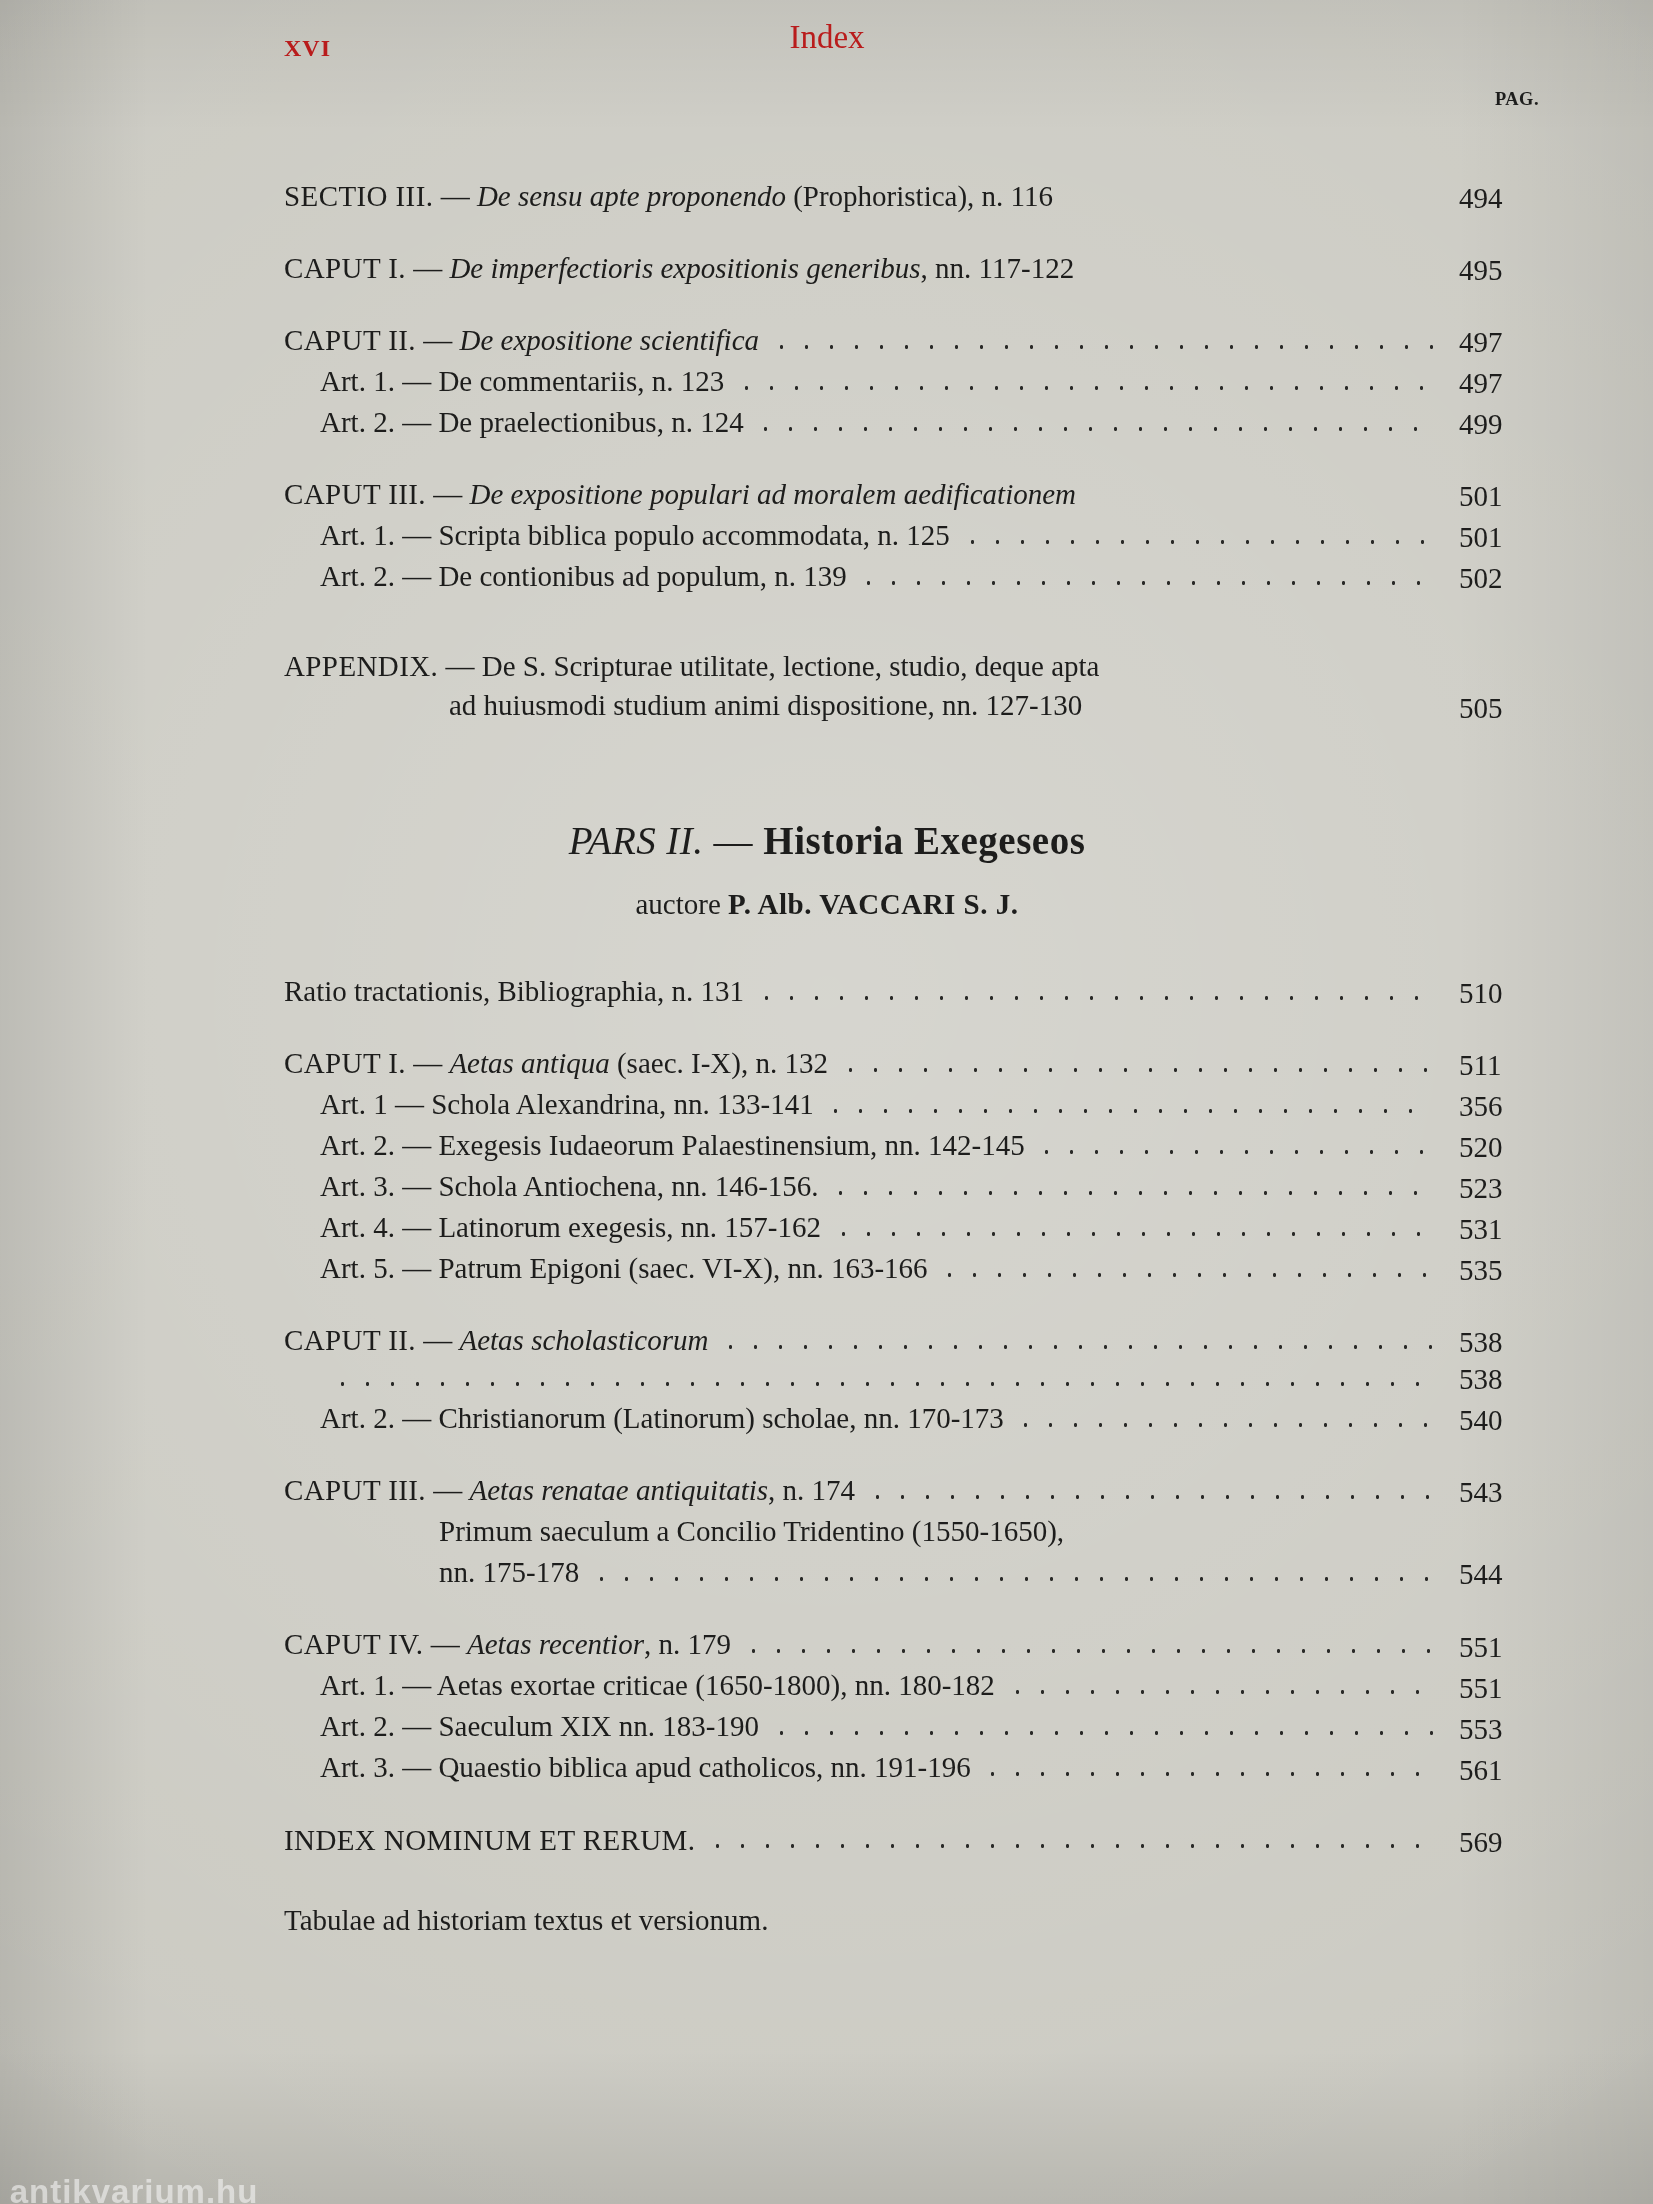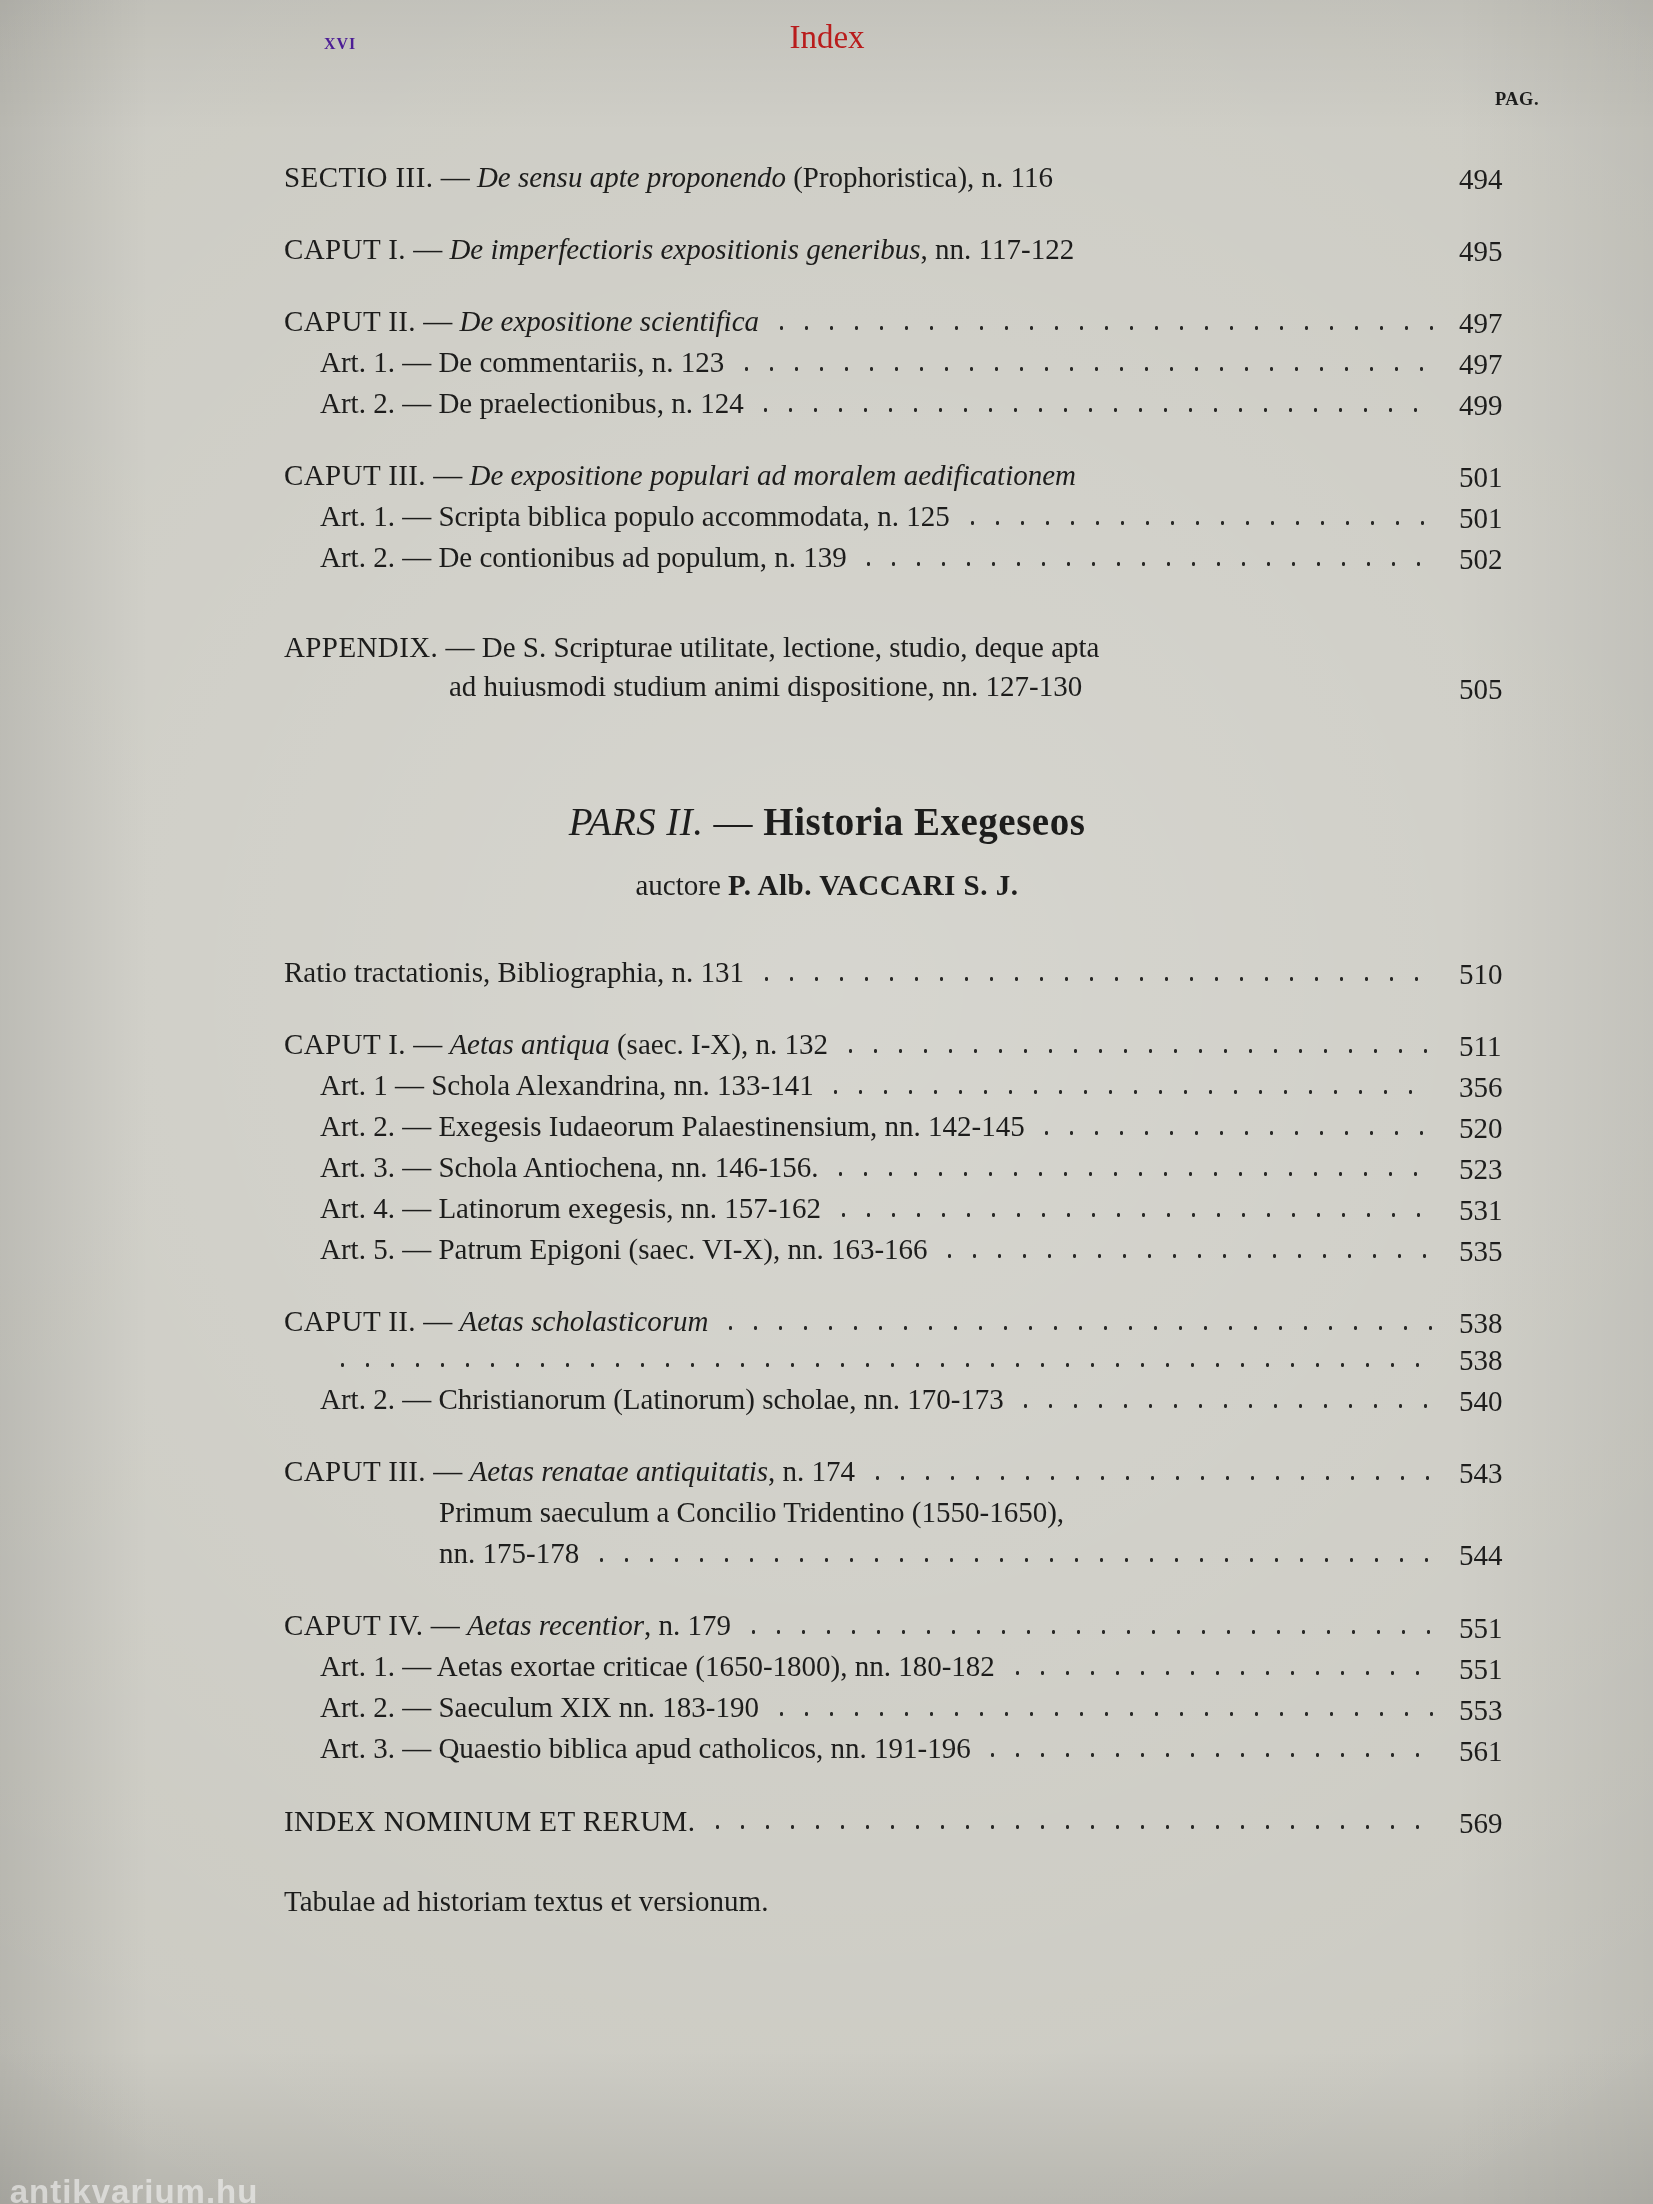--- a/index.html
+++ b/index.html
@@ -30,25 +30,24 @@
     left: 0; top: 0;
     width: 1654px;
     height: 2205px;
   }
 
   
   .folio {
     position: absolute;
     left: 284px;
     top: 35px;
-    font-size: 16px;
+    font-size: 24px;
     letter-spacing: 1px;
     font-weight: bold;
-    color: #4c1d95;
-    margin-left: 40px;
+    color: #b91c1c;
   }
   .head-title {
     position: absolute;
     left: 0; right: 0;
     top: 19.4px;
     text-align: center;
     font-size: 33px;
     color: #b91c1c;
   }
   .pag-label {
@@ -97,21 +96,21 @@
     flex: 0 0 auto;
     padding-left: 15.5px;
   }
   .sc {
     font-variant: small-caps;
     letter-spacing: 0.4px;
   }
   .it { font-style: italic; }
   .ind1 { padding-left: 320px; }
   .ind2 { padding-left: 439px; }
-  .gap-s { margin-top: 13px; }
+  .gap-s { margin-top: 32px; }
   .gap-m { margin-top: 35px; align-items: flex-end; }
   .gap-l { margin-top: 52px; }
 
   
   .part-head {
     text-align: center;
     font-size: 39px;
     margin-top: 93px;
     letter-spacing: 0.5px;
   }

